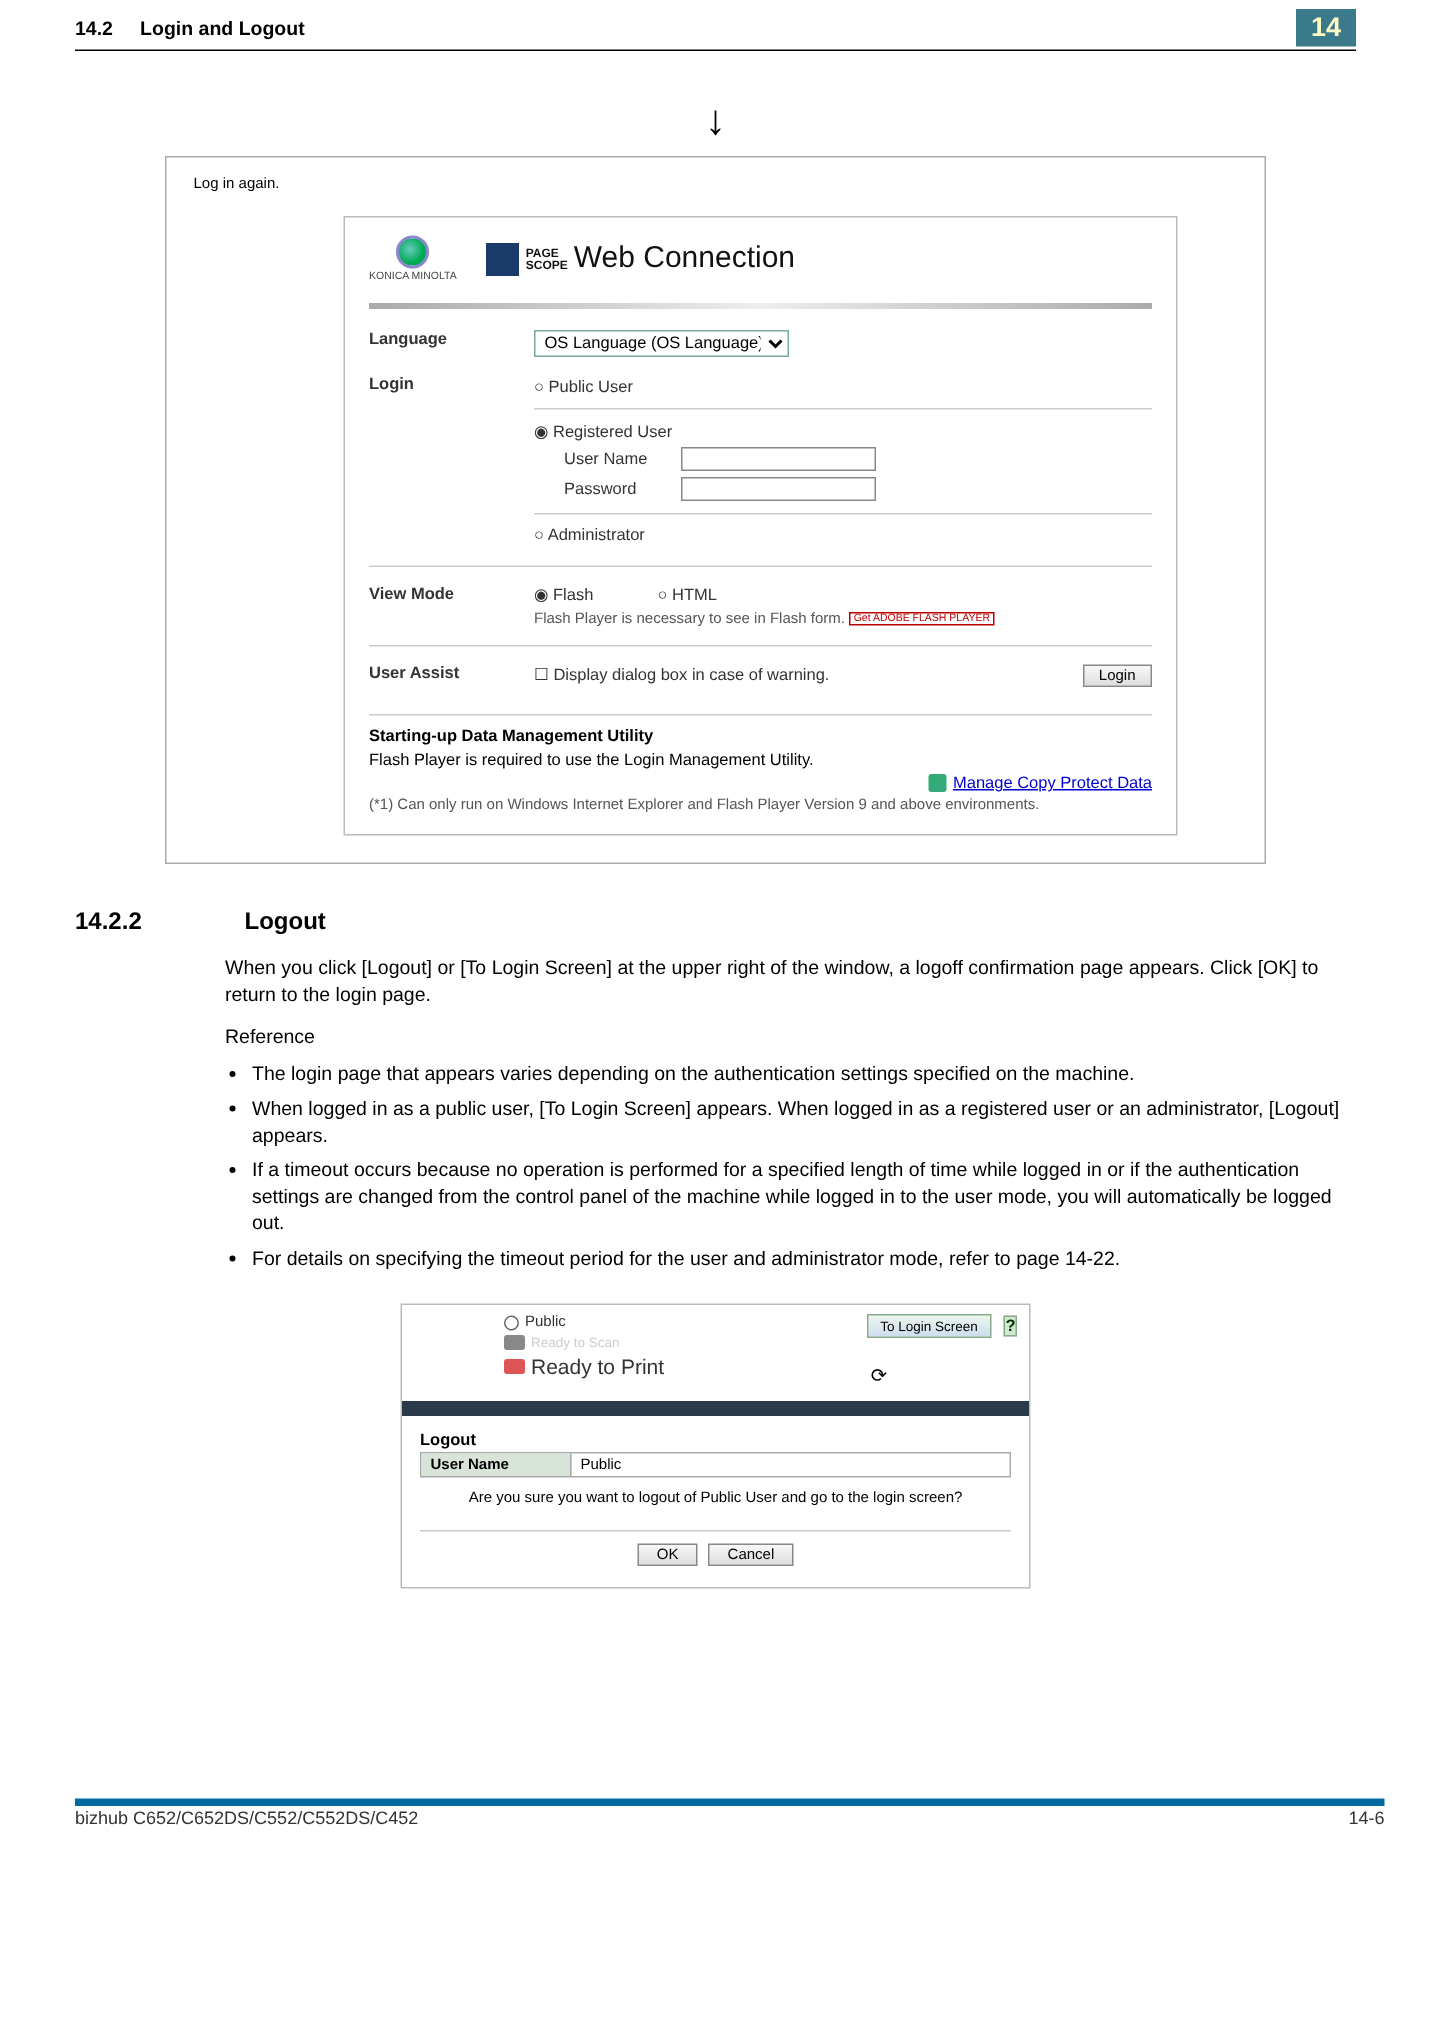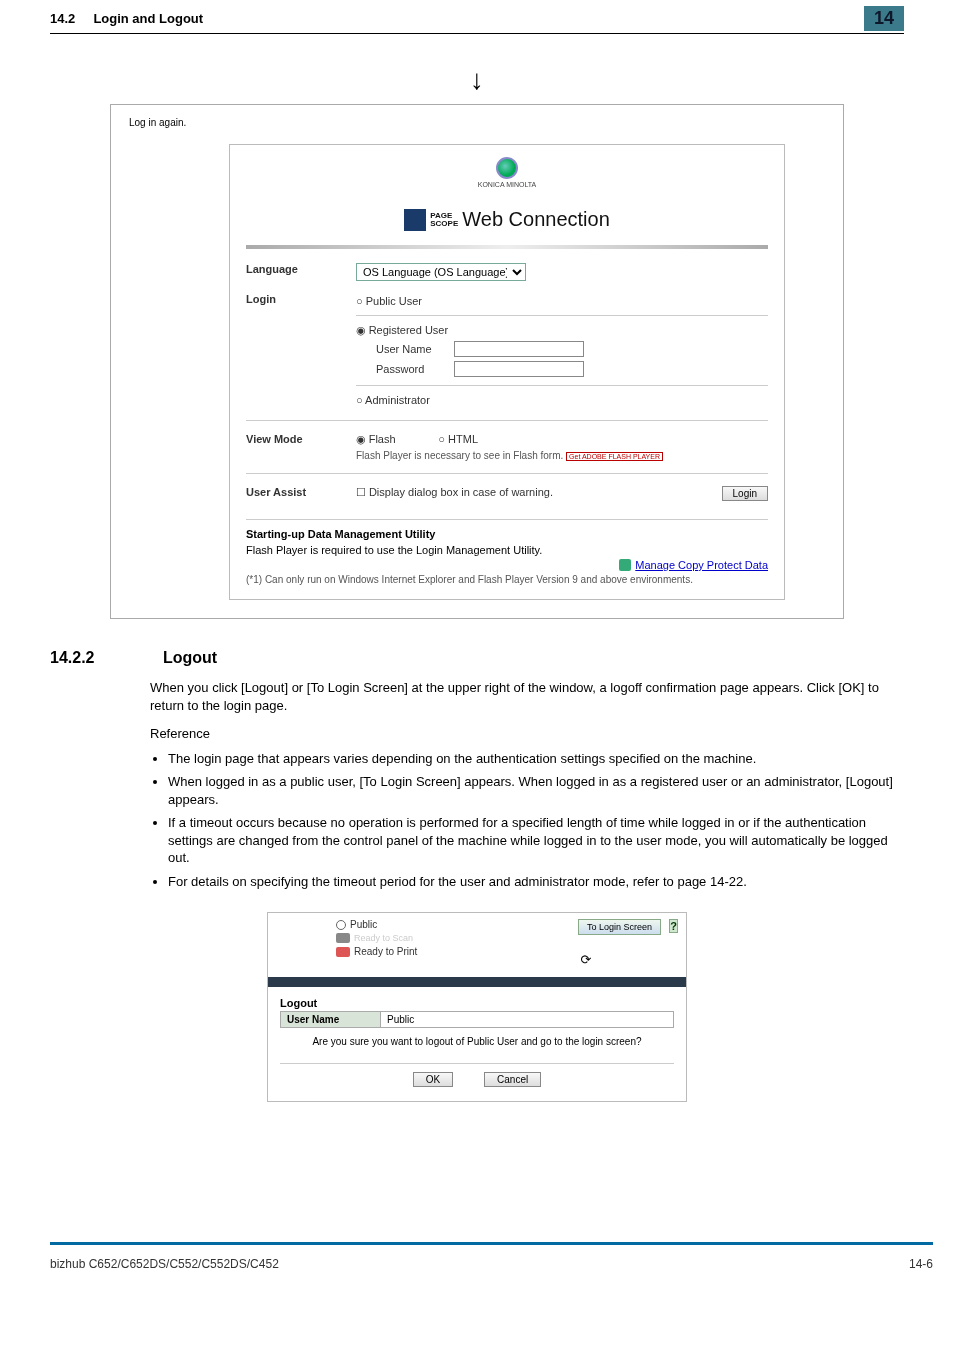--- a/index.html
+++ b/index.html
@@ -15,21 +15,21 @@
     display: flex;
     justify-content: space-between;
     align-items: center;
     border-bottom: 1px solid #000;
     padding: 6px 0 2px 0;
     margin: 0 50px;
   }
   .header-left { font-weight: bold; font-size: 13px; }
   .page-num-box {
     background: #3a7a8a;
-    color: #0f172a;
+    color: #fef9c3;
     font-weight: bold;
     font-size: 18px;
     padding: 2px 10px;
     min-width: 34px;
     text-align: center;
   }
   .content { margin: 30px 50px 0 50px; }
   .big-arrow {
     text-align: center;
     font-size: 28px;
@@ -47,21 +47,20 @@
     border: 1px solid #bbb;
     margin-left: 100px;
     margin-right: 40px;
     background: #fff;
   }
   .logo-row {
     display: flex;
     align-items: center;
     padding: 12px 16px 8px 16px;
     gap: 20px;
-    flex-direction: column;
   }
   .km-logo {
     font-size: 7px;
     color: #444;
     display: flex;
     flex-direction: column;
     align-items: center;
   }
   .km-globe {
     width: 22px; height: 22px;
@@ -163,21 +162,21 @@
   .ls-top {
     display: flex;
     align-items: flex-start;
     justify-content: space-between;
     padding: 6px 8px;
     background: #fff;
   }
   .ls-left { display: flex; flex-direction: column; gap: 3px; }
   .ls-user { display: flex; align-items: center; gap: 4px; color: #333; margin-left: 60px; }
   .ls-status { display: flex; align-items: center; gap: 4px; color: #ccc; font-size: 9px; margin-left: 60px; }
-  .ls-status2 { display: flex; align-items: center; gap: 4px; color: #333; font-size: 10px; margin-left: 60px; }
+  .ls-status2 { display: flex; align-items: center; gap: 4px; color: #333; font-size: 14px; margin-left: 60px; }
   .ls-right { display: flex; align-items: center; gap: 6px; }
   .ls-btn {
     border: 1px solid #8a8;
     background: linear-gradient(#eef6ee, #cde);
     font-size: 9px;
     padding: 2px 8px;
   }
   .ls-help {
     width: 16px; height: 16px;
     background: #cfe8cf;
@@ -208,32 +207,32 @@
     font-weight: bold;
   }
   .ls-td { padding: 2px 6px; flex: 1; }
   .ls-q { margin: 8px 0 16px 0; text-align: center; }
   .ls-btns { text-align: center; }
   .ls-small-btn {
     border: 1px solid #888;
     background: linear-gradient(#f8f8f8,#ddd);
     font-size: 10px;
     padding: 1px 12px;
-    margin: 0 14px;
+    margin: 0 2px;
   }
   .ls-hr { border: none; border-top: 1px solid #ccc; margin-bottom: 8px; }
 
   .footer {
     display: flex;
     justify-content: space-between;
-    margin: 140px 21px 20px 50px;
+    margin: 140px 31px 20px 50px;
     font-size: 12px;
     color: #333;
-    border-top: 3px solid #0369a1;
-    padding-top: 12px;
+    border-top: 5px solid #0369a1;
+    padding-top: 1px;
   }
   .status-dot { width: 14px; height: 10px; border-radius: 2px; display: inline-block; }
   .sd-grey { background: #888; }
   .sd-ok { background: #d55; }
   .person-icon { width: 10px; height: 10px; border: 1px solid #666; border-radius: 50%; display:inline-block; }
 </style>
 </head>
 <body>
 
 <div class="header-bar">

